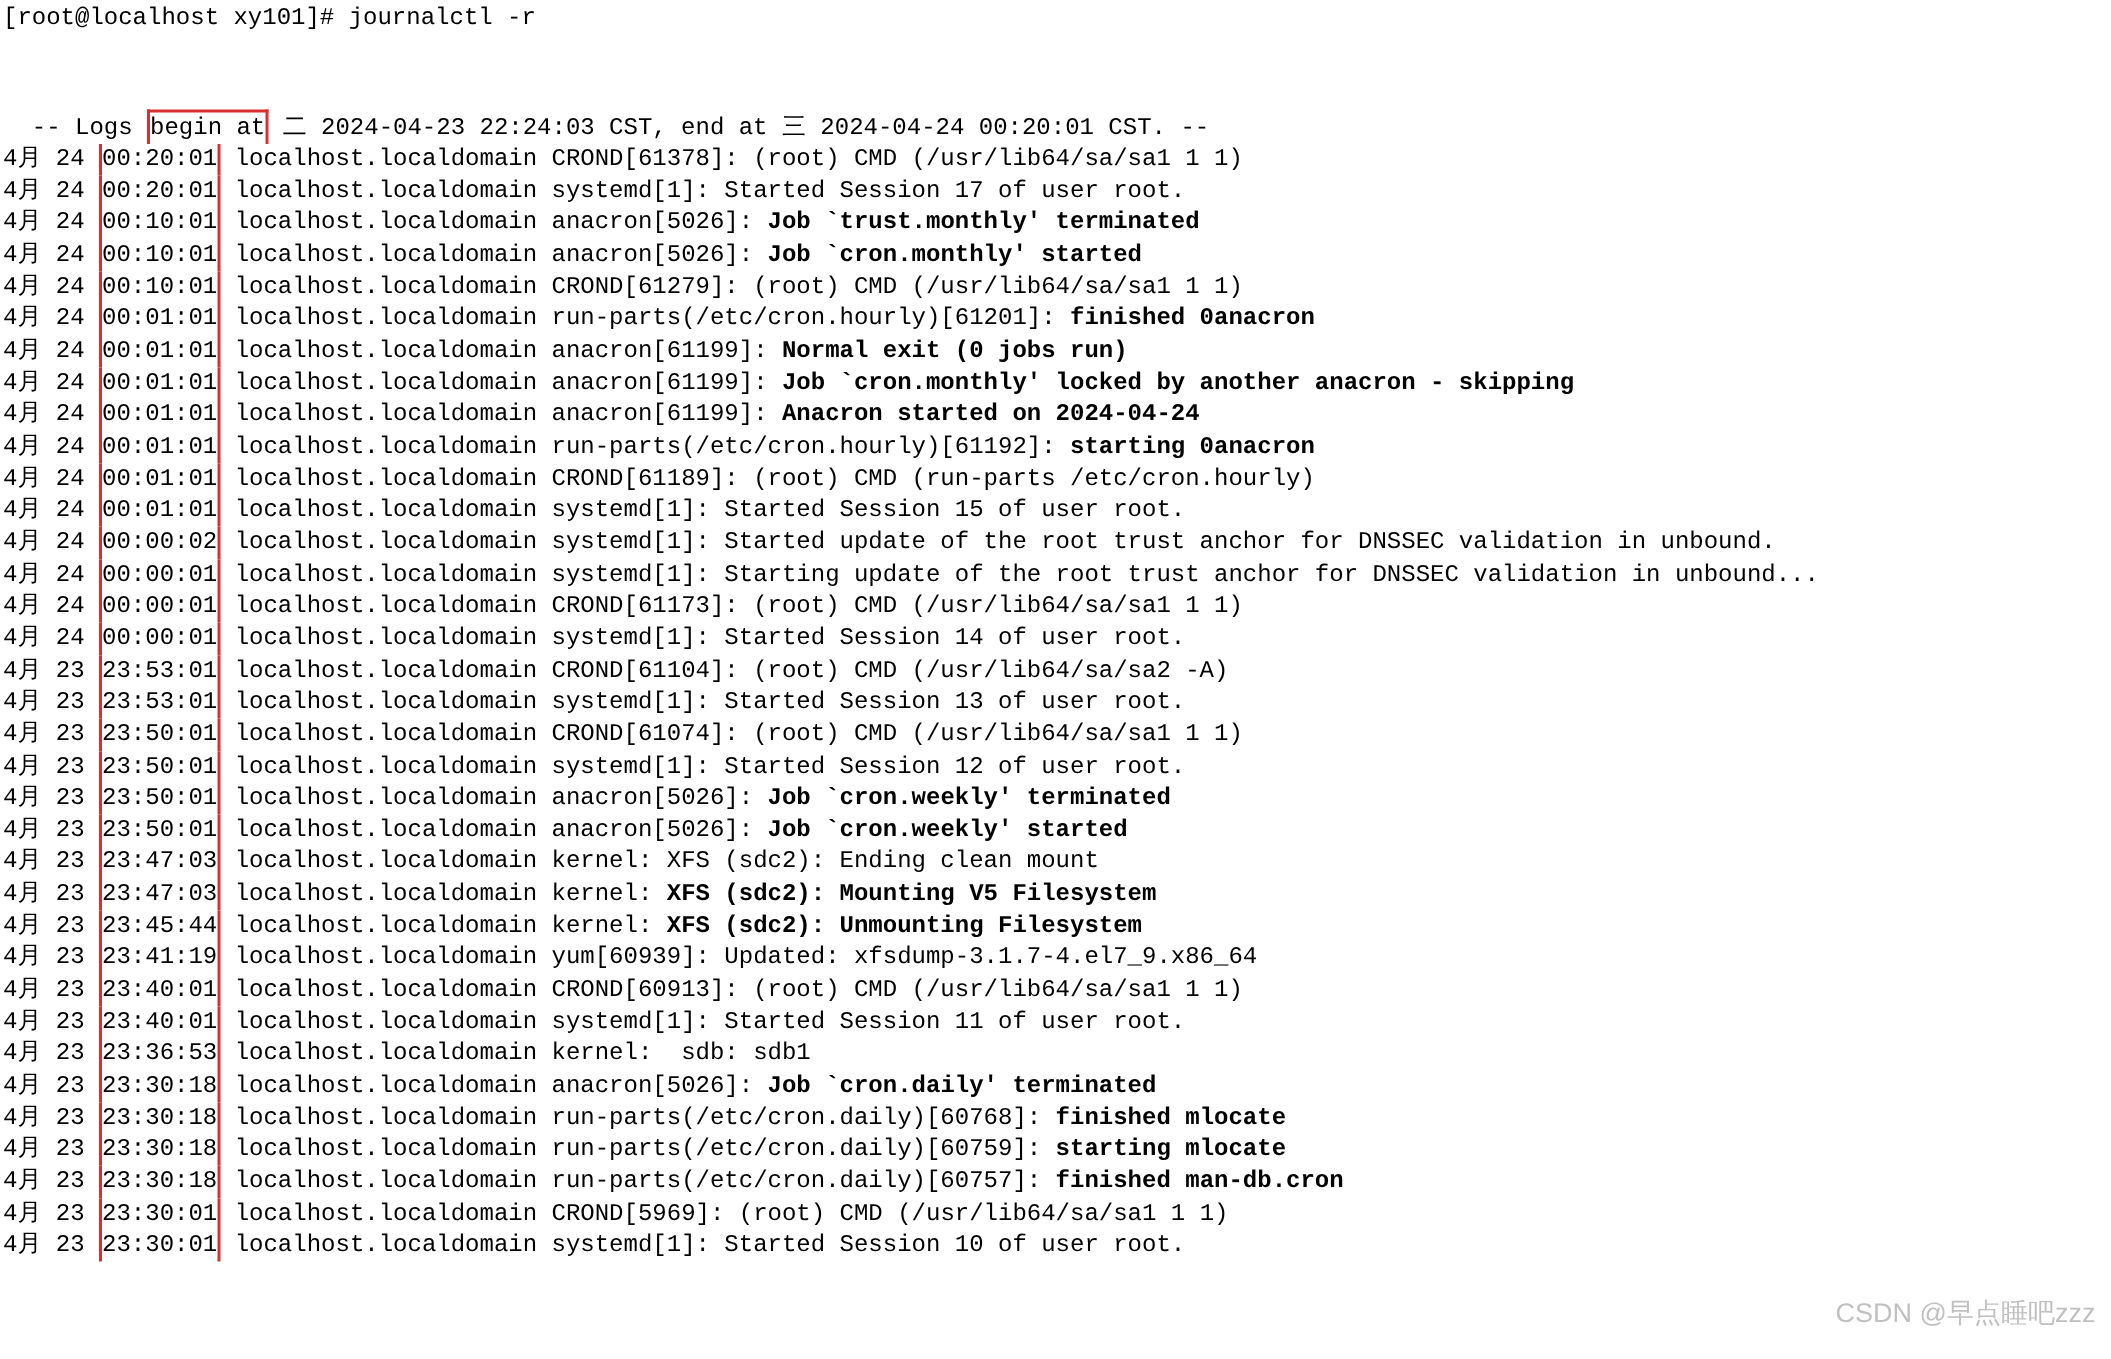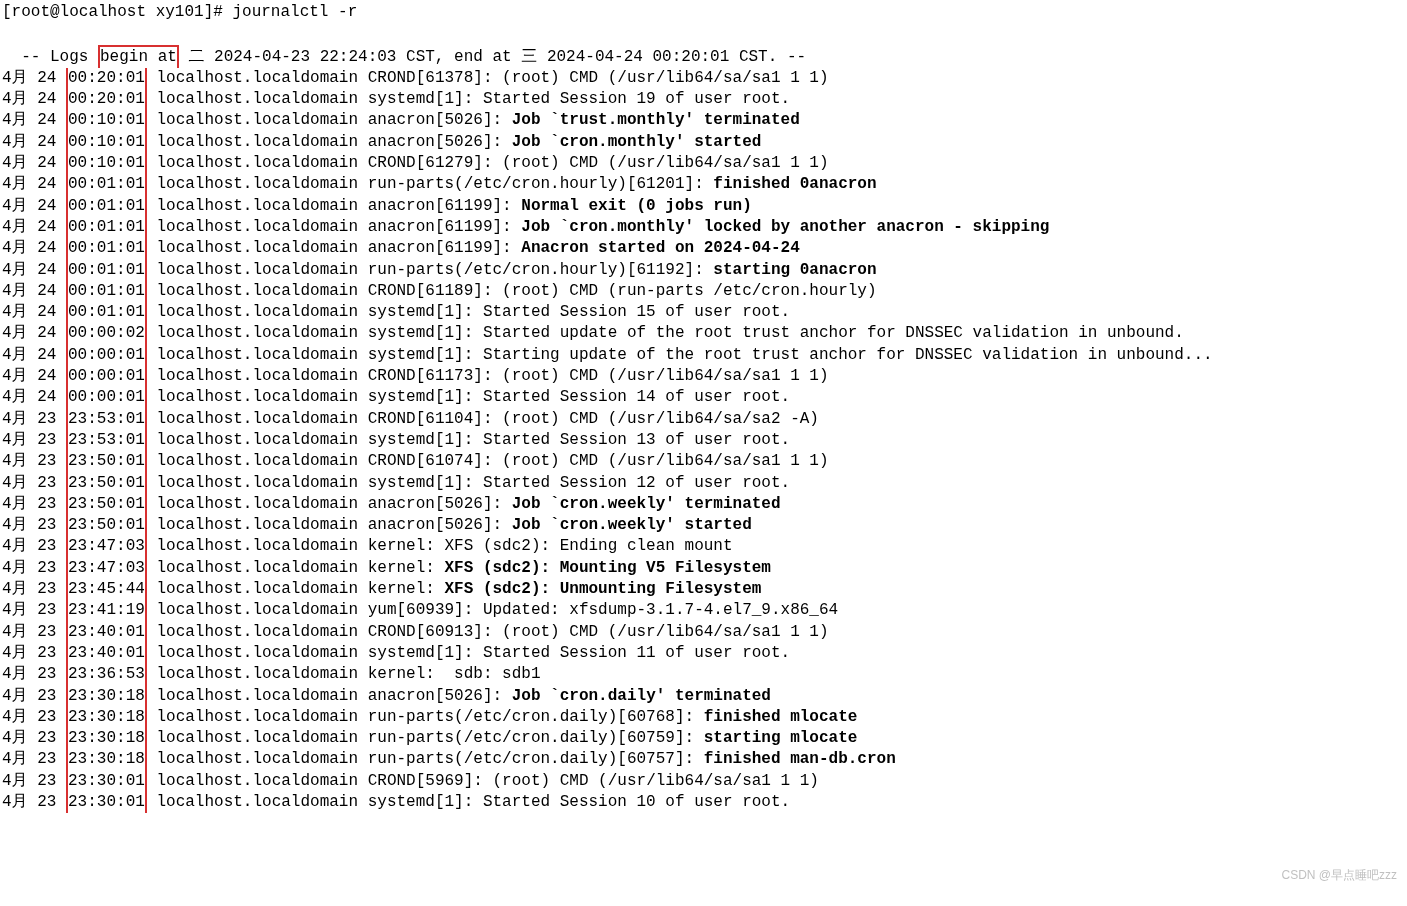--- a/index.html
+++ b/index.html
@@ -21,40 +21,41 @@
   }
   .redbox {
     border: 2px solid #d83030;
     border-top: none;
     border-bottom: none;
     display: inline-block;
     padding: 0;
   }
   .redtop .redbox {
     border-top: 2px solid #d83030;
+    margin-top: 28px;
   }
   .watermark {
     position: fixed;
     right: 10px;
     bottom: 20px;
     color: rgba(150,150,150,0.6);
     font-family: sans-serif;
-    font-size: 12px;
+    font-size: 18px;
   }
 </style>
 </head>
 <body>
 
 <div class="line">[root@localhost xy101]# journalctl -r</div>
 <div class="line redtop">
   <span>-- Logs </span><span class="redbox">begin at</span><span> 二 2024-04-23 22:24:03 CST, end at 三 2024-04-24 00:20:01 CST. --</span>
 </div>
 <div id="log-container">
     <div class="line"><span>4月 24 </span><span class="redbox">00:20:01</span><span> </span><span>localhost.localdomain </span><span>CROND[61378]: </span><span>(root) CMD (/usr/lib64/sa/sa1 1 1)</span></div>
-    <div class="line"><span>4月 24 </span><span class="redbox">00:20:01</span><span> </span><span>localhost.localdomain </span><span>systemd[1]: </span><span>Started Session 19 of user root.</span></div>
+    <div class="line"><span>4月 24 </span><span class="redbox">00:20:01</span><span> </span><span>localhost.localdomain </span><span>systemd[1]: </span><span>Started Session 17 of user root.</span></div>
     <div class="line"><span>4月 24 </span><span class="redbox">00:10:01</span><span> </span><span>localhost.localdomain </span><span>anacron[5026]: </span><span class="bold">Job `trust.monthly' terminated</span></div>
     <div class="line"><span>4月 24 </span><span class="redbox">00:10:01</span><span> </span><span>localhost.localdomain </span><span>anacron[5026]: </span><span class="bold">Job `cron.monthly' started</span></div>
     <div class="line"><span>4月 24 </span><span class="redbox">00:10:01</span><span> </span><span>localhost.localdomain </span><span>CROND[61279]: </span><span>(root) CMD (/usr/lib64/sa/sa1 1 1)</span></div>
     <div class="line"><span>4月 24 </span><span class="redbox">00:01:01</span><span> </span><span>localhost.localdomain </span><span>run-parts(/etc/cron.hourly)[61201]: </span><span class="bold">finished 0anacron</span></div>
     <div class="line"><span>4月 24 </span><span class="redbox">00:01:01</span><span> </span><span>localhost.localdomain </span><span>anacron[61199]: </span><span class="bold">Normal exit (0 jobs run)</span></div>
     <div class="line"><span>4月 24 </span><span class="redbox">00:01:01</span><span> </span><span>localhost.localdomain </span><span>anacron[61199]: </span><span class="bold">Job `cron.monthly' locked by another anacron - skipping</span></div>
     <div class="line"><span>4月 24 </span><span class="redbox">00:01:01</span><span> </span><span>localhost.localdomain </span><span>anacron[61199]: </span><span class="bold">Anacron started on 2024-04-24</span></div>
     <div class="line"><span>4月 24 </span><span class="redbox">00:01:01</span><span> </span><span>localhost.localdomain </span><span>run-parts(/etc/cron.hourly)[61192]: </span><span class="bold">starting 0anacron</span></div>
     <div class="line"><span>4月 24 </span><span class="redbox">00:01:01</span><span> </span><span>localhost.localdomain </span><span>CROND[61189]: </span><span>(root) CMD (run-parts /etc/cron.hourly)</span></div>
     <div class="line"><span>4月 24 </span><span class="redbox">00:01:01</span><span> </span><span>localhost.localdomain </span><span>systemd[1]: </span><span>Started Session 15 of user root.</span></div>

